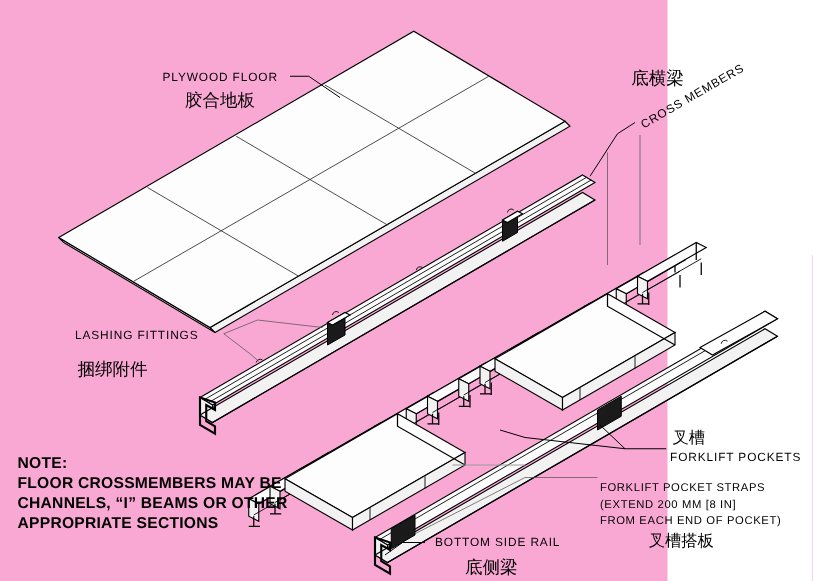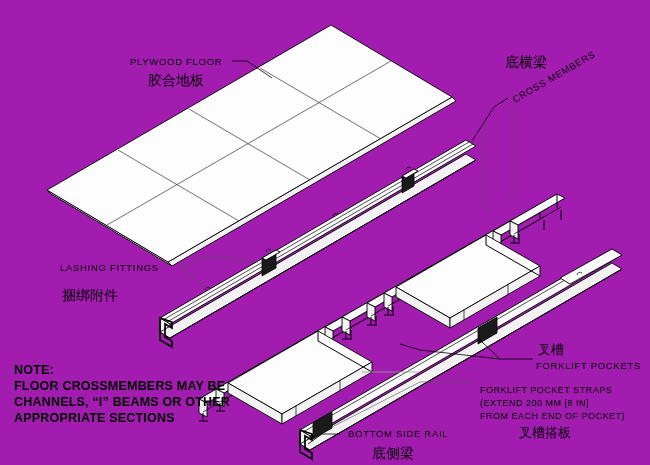--- a/index.html
+++ b/index.html
@@ -1,21 +1,21 @@
 <!DOCTYPE html>
 <html><head>
 <meta charset="utf-8">
 <style>
   html,body{margin:0;padding:0;}
   body{
     width:650px;height:465px;background:#ffffff;overflow:hidden;
     font-family:"Liberation Sans","DejaVu Sans",sans-serif;
     -webkit-font-smoothing:antialiased;
   }
-  #stage{position:relative;width:650px;height:465px;background:#a21caf;}
+  #stage{position:relative;width:534px;height:465px;background:#f9a8d4;}
   svg{display:block;position:absolute;top:0;left:0;}
 
   .ln{fill:none;stroke:#000;stroke-width:1;}
   .ln-thin{fill:none;stroke:#000;stroke-width:0.7;}
   .ln-bold{fill:none;stroke:#000;stroke-width:1.7;}
   .face{fill:#ffffff;stroke:#000;stroke-width:0.9;}
   .face-top{fill:#fdfdfd;stroke:#000;stroke-width:0.9;}
   .face-side{fill:#f2f2f2;stroke:#000;stroke-width:0.9;}
   .face-dark{fill:#1a1a1a;stroke:#000;stroke-width:0.8;}
   .face-grey{fill:#9a9a9a;stroke:#9a9a9a;stroke-width:0.8;}

